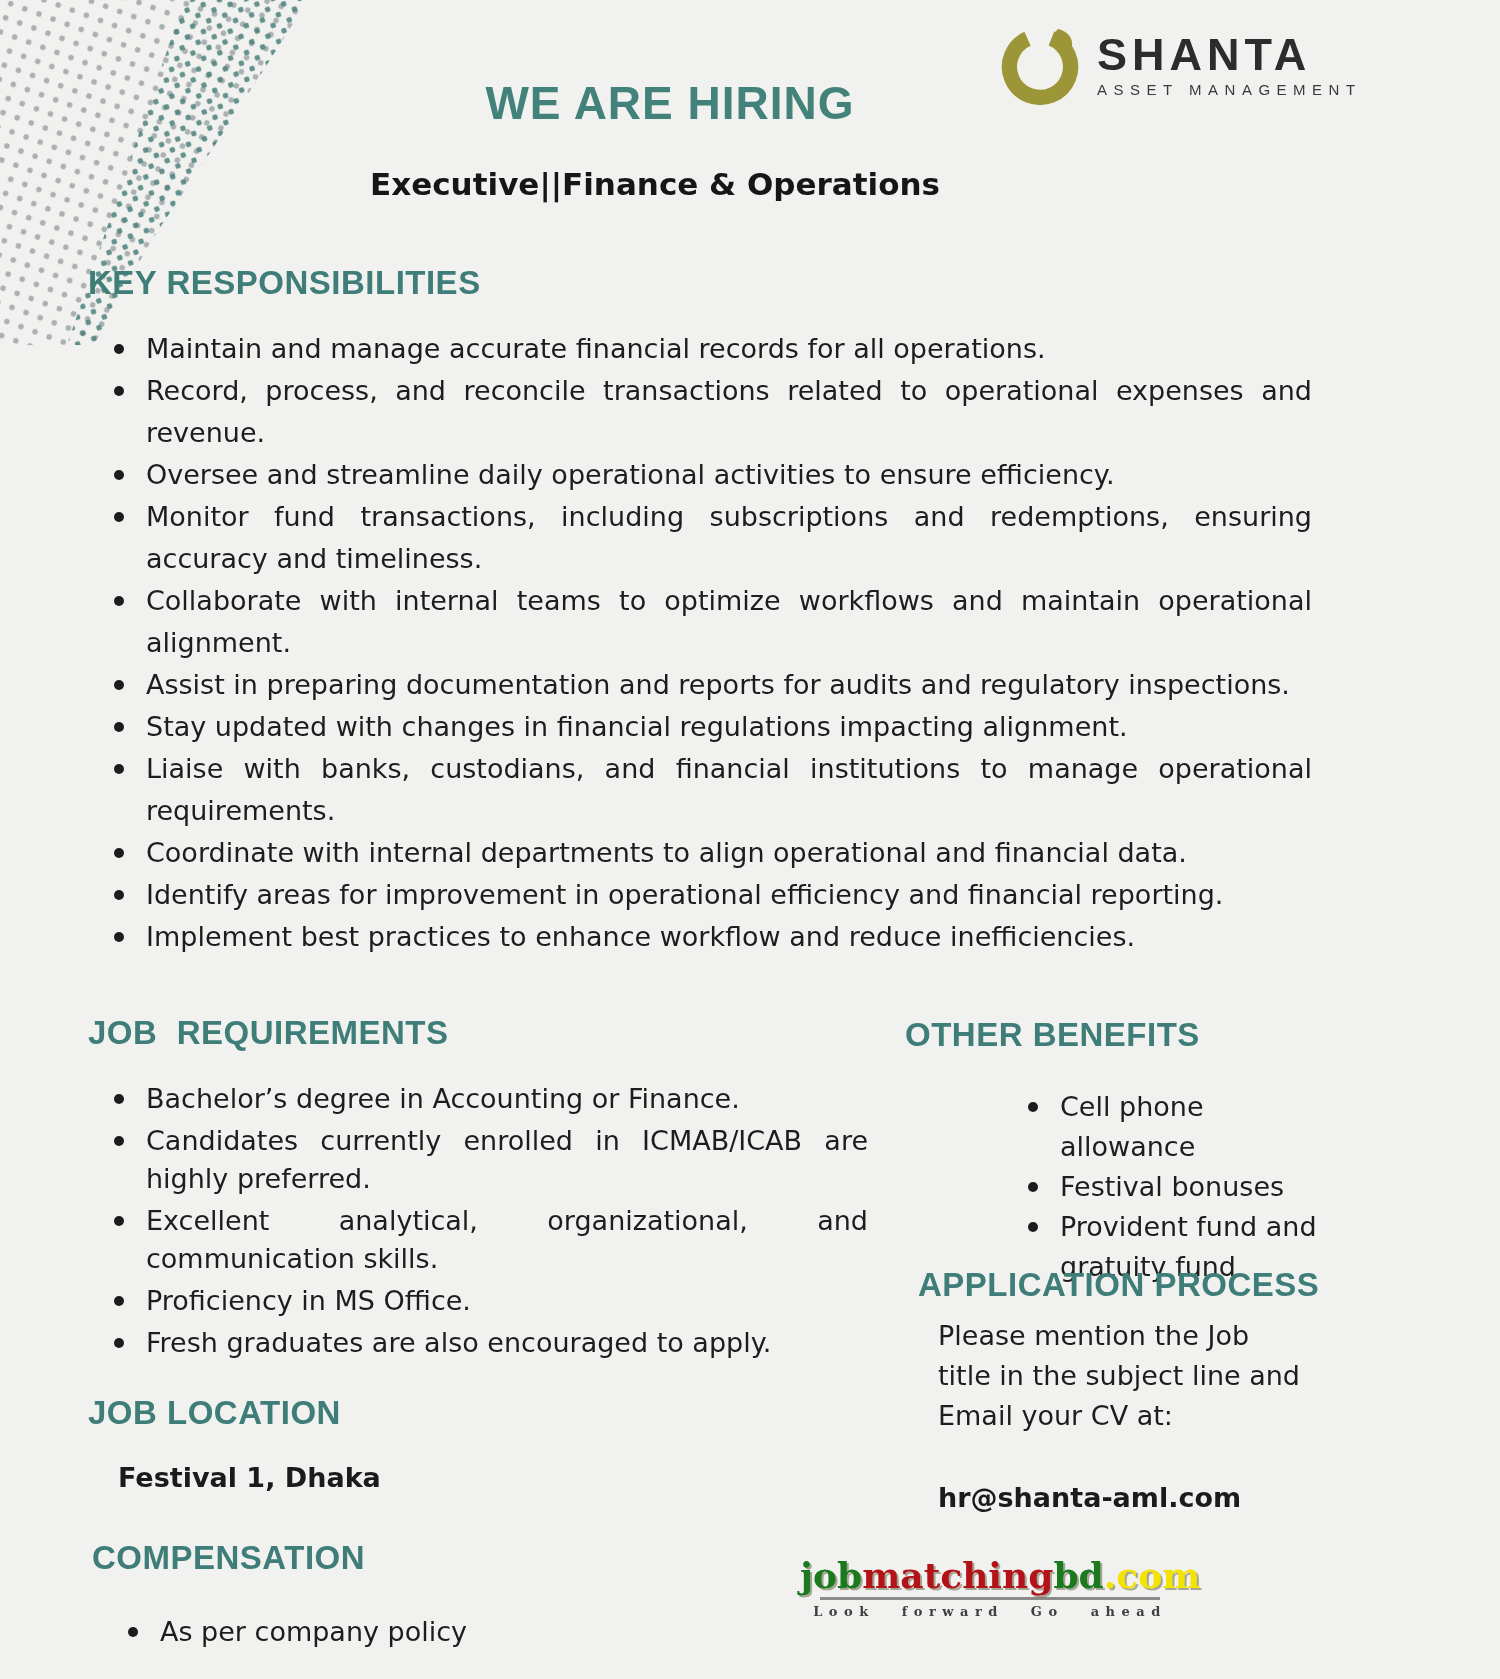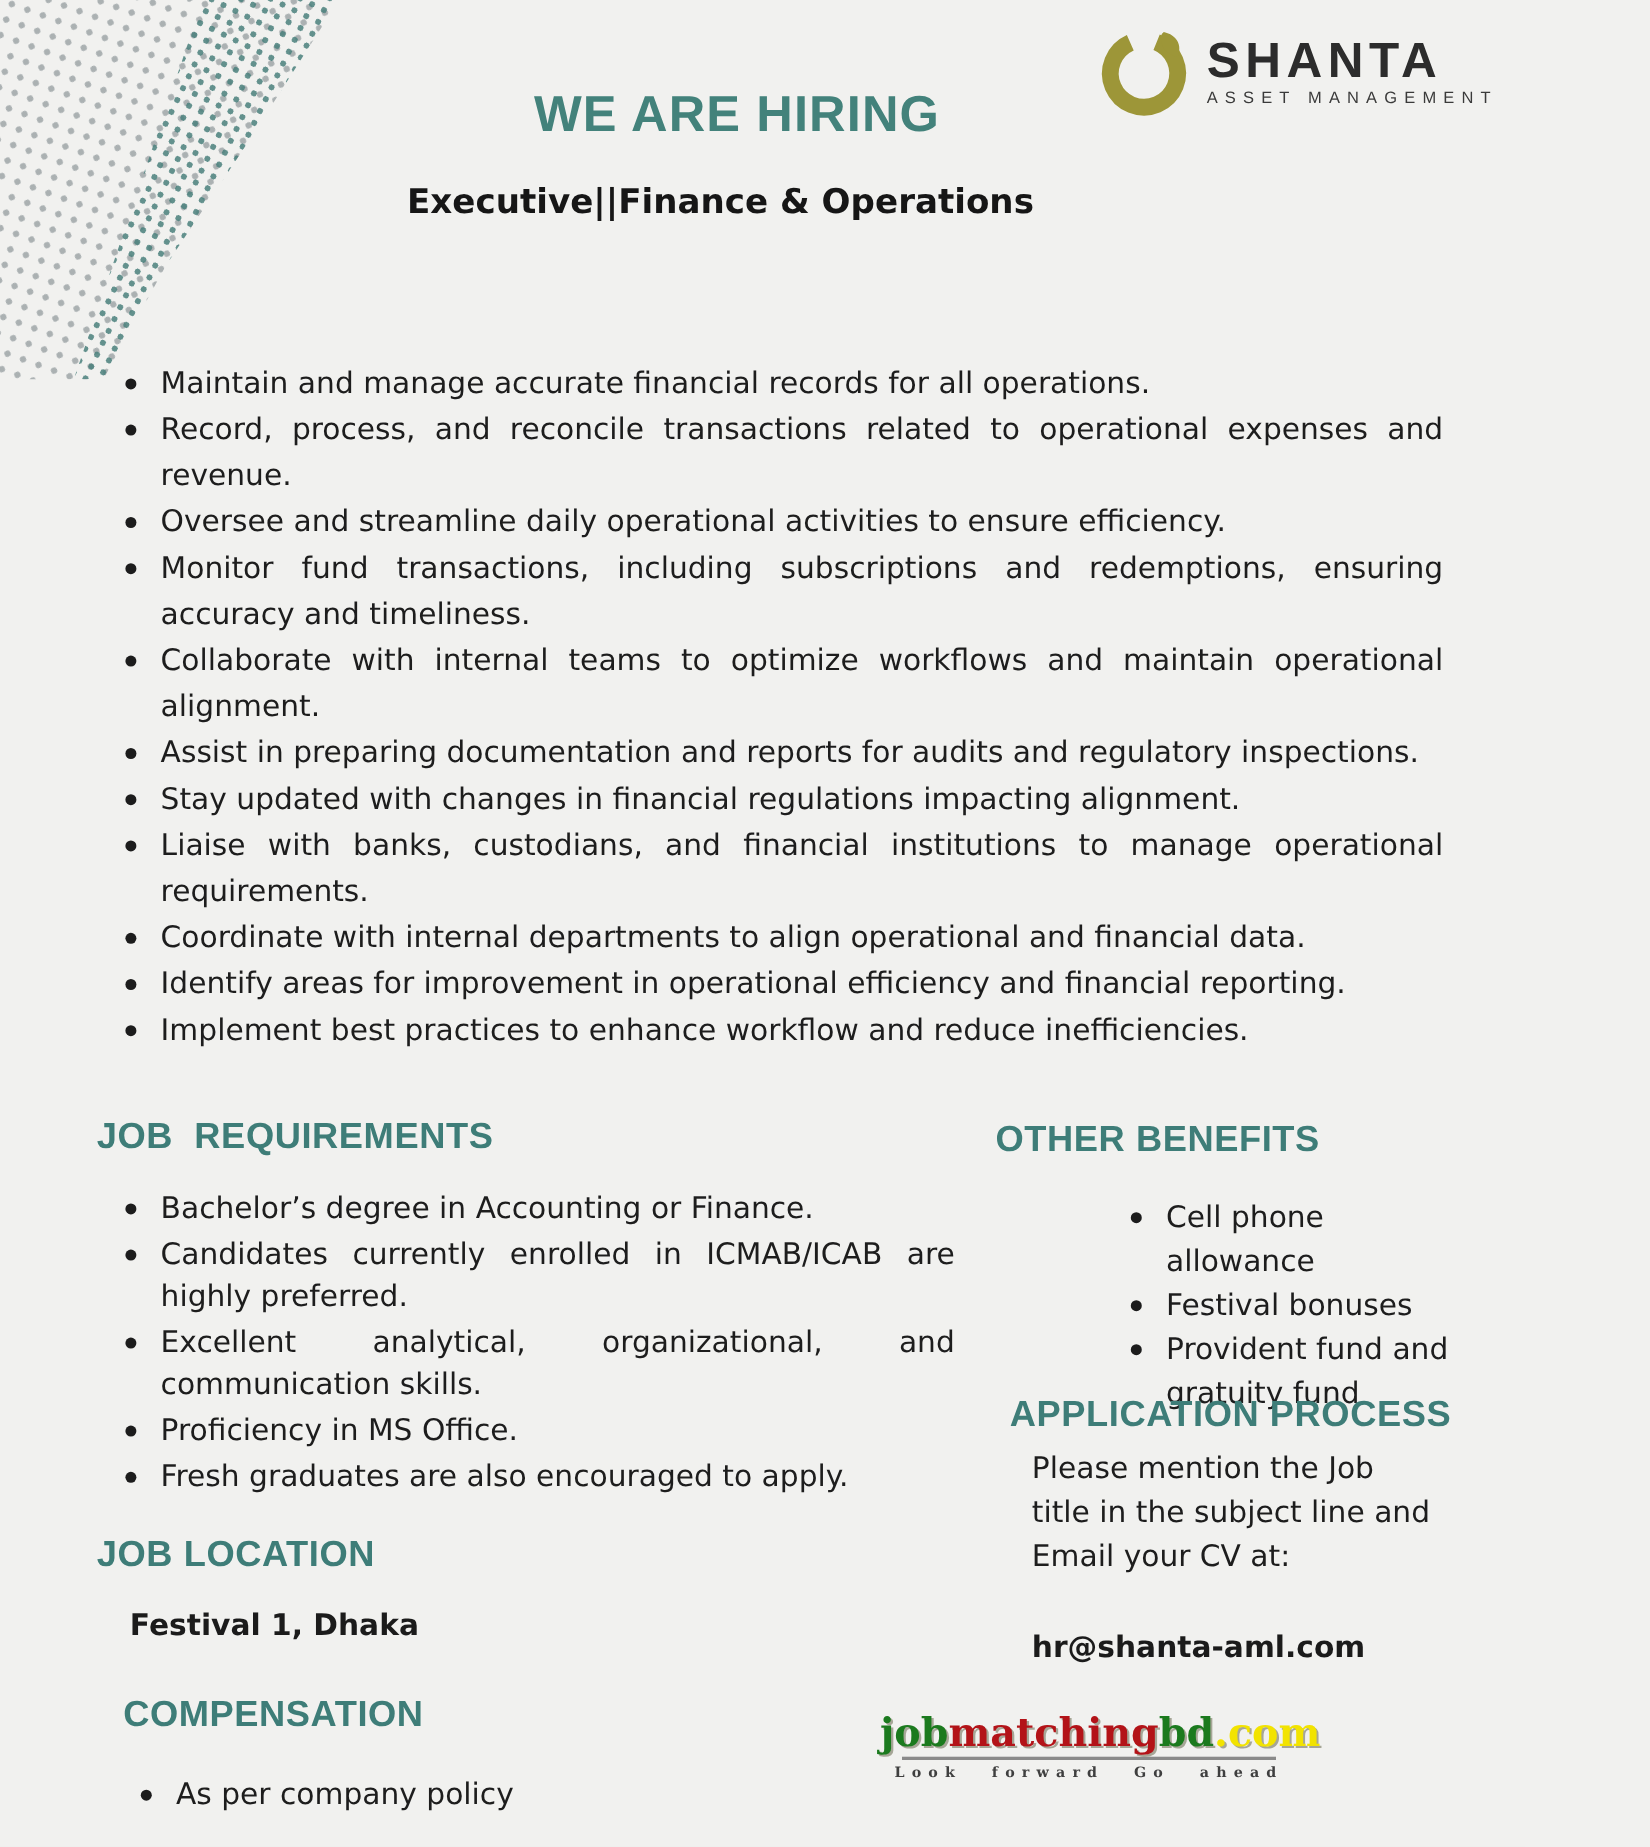--- a/index.html
+++ b/index.html
@@ -139,20 +139,21 @@
     <svg class="mark" viewBox="0 0 100 100" aria-hidden="true">
       <circle cx="50" cy="52" r="34" fill="none" stroke="#9d9638" stroke-width="17" stroke-dasharray="186 28" transform="rotate(-68 50 52)"></circle>
       <path d="M70 10 c13 3 19 13 14 25 c-9 -1 -16 -8 -17 -17 c-0.5 -4 0.5 -6 3 -8 z" fill="#9d9638"></path>
     </svg>
     <div class="brand-text">
       <div class="brand-name">SHANTA</div>
       <div class="brand-tagline">ASSET MANAGEMENT</div>
     </div>
   </div>
 
+  <div class="heading" style="left:88px;top:265px;">KEY RESPONSIBILITIES</div>
   <ul class="blist" id="resp-list">
 
   <li>Maintain and manage accurate financial records for all operations.</li>
       <li>Record, process, and reconcile transactions related to operational expenses and revenue.</li>
       <li>Oversee and streamline daily operational activities to ensure efficiency.</li>
       <li>Monitor fund transactions, including subscriptions and redemptions, ensuring accuracy and timeliness.</li>
       <li>Collaborate with internal teams to optimize workflows and maintain operational alignment.</li>
       <li>Assist in preparing documentation and reports for audits and regulatory inspections.</li>
       <li>Stay updated with changes in financial regulations impacting alignment.</li>
       <li>Liaise with banks, custodians, and financial institutions to manage operational requirements.</li>
@@ -184,21 +185,21 @@
 
   <div>Please mention the Job</div>
       <div>title in the subject line and</div>
       <div>Email your CV at:</div>
     </div>
   <div class="app-email">hr@shanta-aml.com</div>
 
   <div class="heading" style="left:88px;top:1395px;">JOB LOCATION</div>
   <div class="loc-value">Festival 1, Dhaka</div>
 
-  <div class="heading" style="left:112px;top:1540px;">COMPENSATION</div>
+  <div class="heading" style="left:92px;top:1540px;">COMPENSATION</div>
   <ul class="blist" id="comp-list">
 
   <li>As per company policy</li>
     </ul>
 
   <div class="watermark">
     <div class="wm-line">
       
     <span style="color: rgb(27, 122, 30);">job</span><span style="color: rgb(179, 19, 24);">matching</span><span style="color: rgb(27, 122, 30);">bd</span><span style="color: rgb(242, 227, 0);">.com</span></div>
     <div class="wm-rule"></div>

